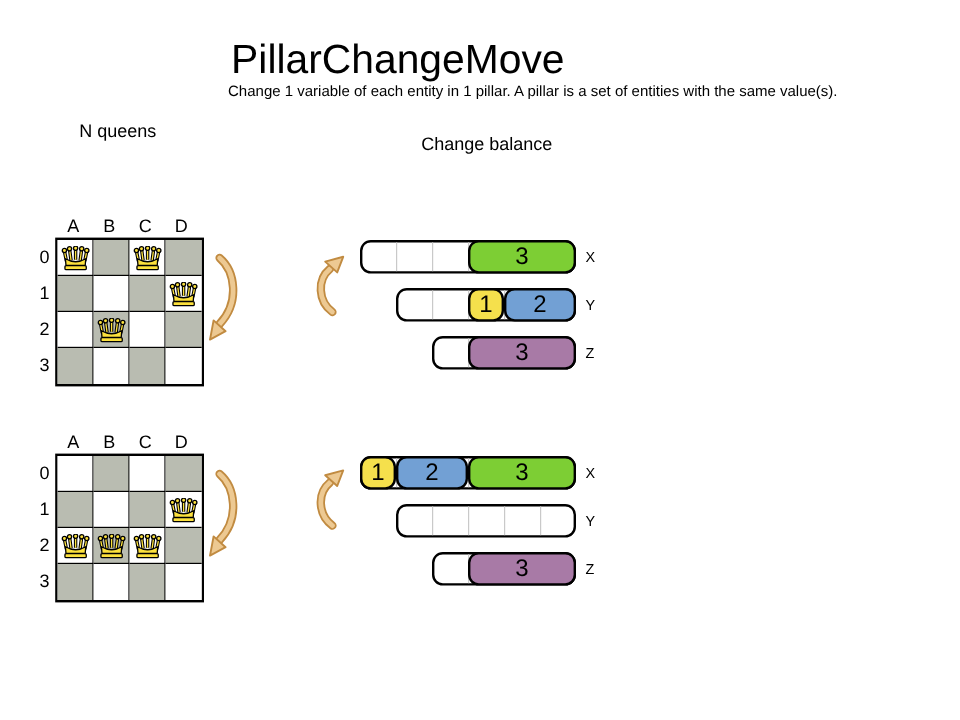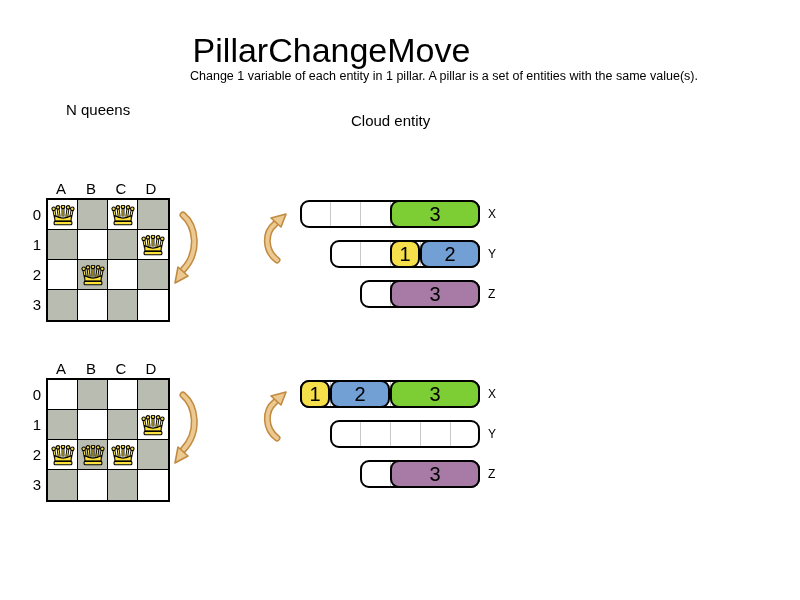--- a/index.html
+++ b/index.html
@@ -49,21 +49,21 @@
 </style>
 </head>
 <body>
 
 <div class="canvas">
 
   <div class="title">PillarChangeMove</div>
   <div class="subtitle">Change 1 variable of each entity in 1 pillar. A pillar is a set of entities with the same value(s).</div>
 
   <div class="sec-label nq">N queens</div>
-  <div class="sec-label cloud">Cloud entity</div>
+  <div class="sec-label cloud">Change balance</div>
 
   <div class="board b0">
       <div class="cols">
         <div class="corner"></div>
         <div class="col-label">A</div>
         <div class="col-label">B</div>
         <div class="col-label">C</div>
         <div class="col-label">D</div>
       </div>
       <div class="board-body">

